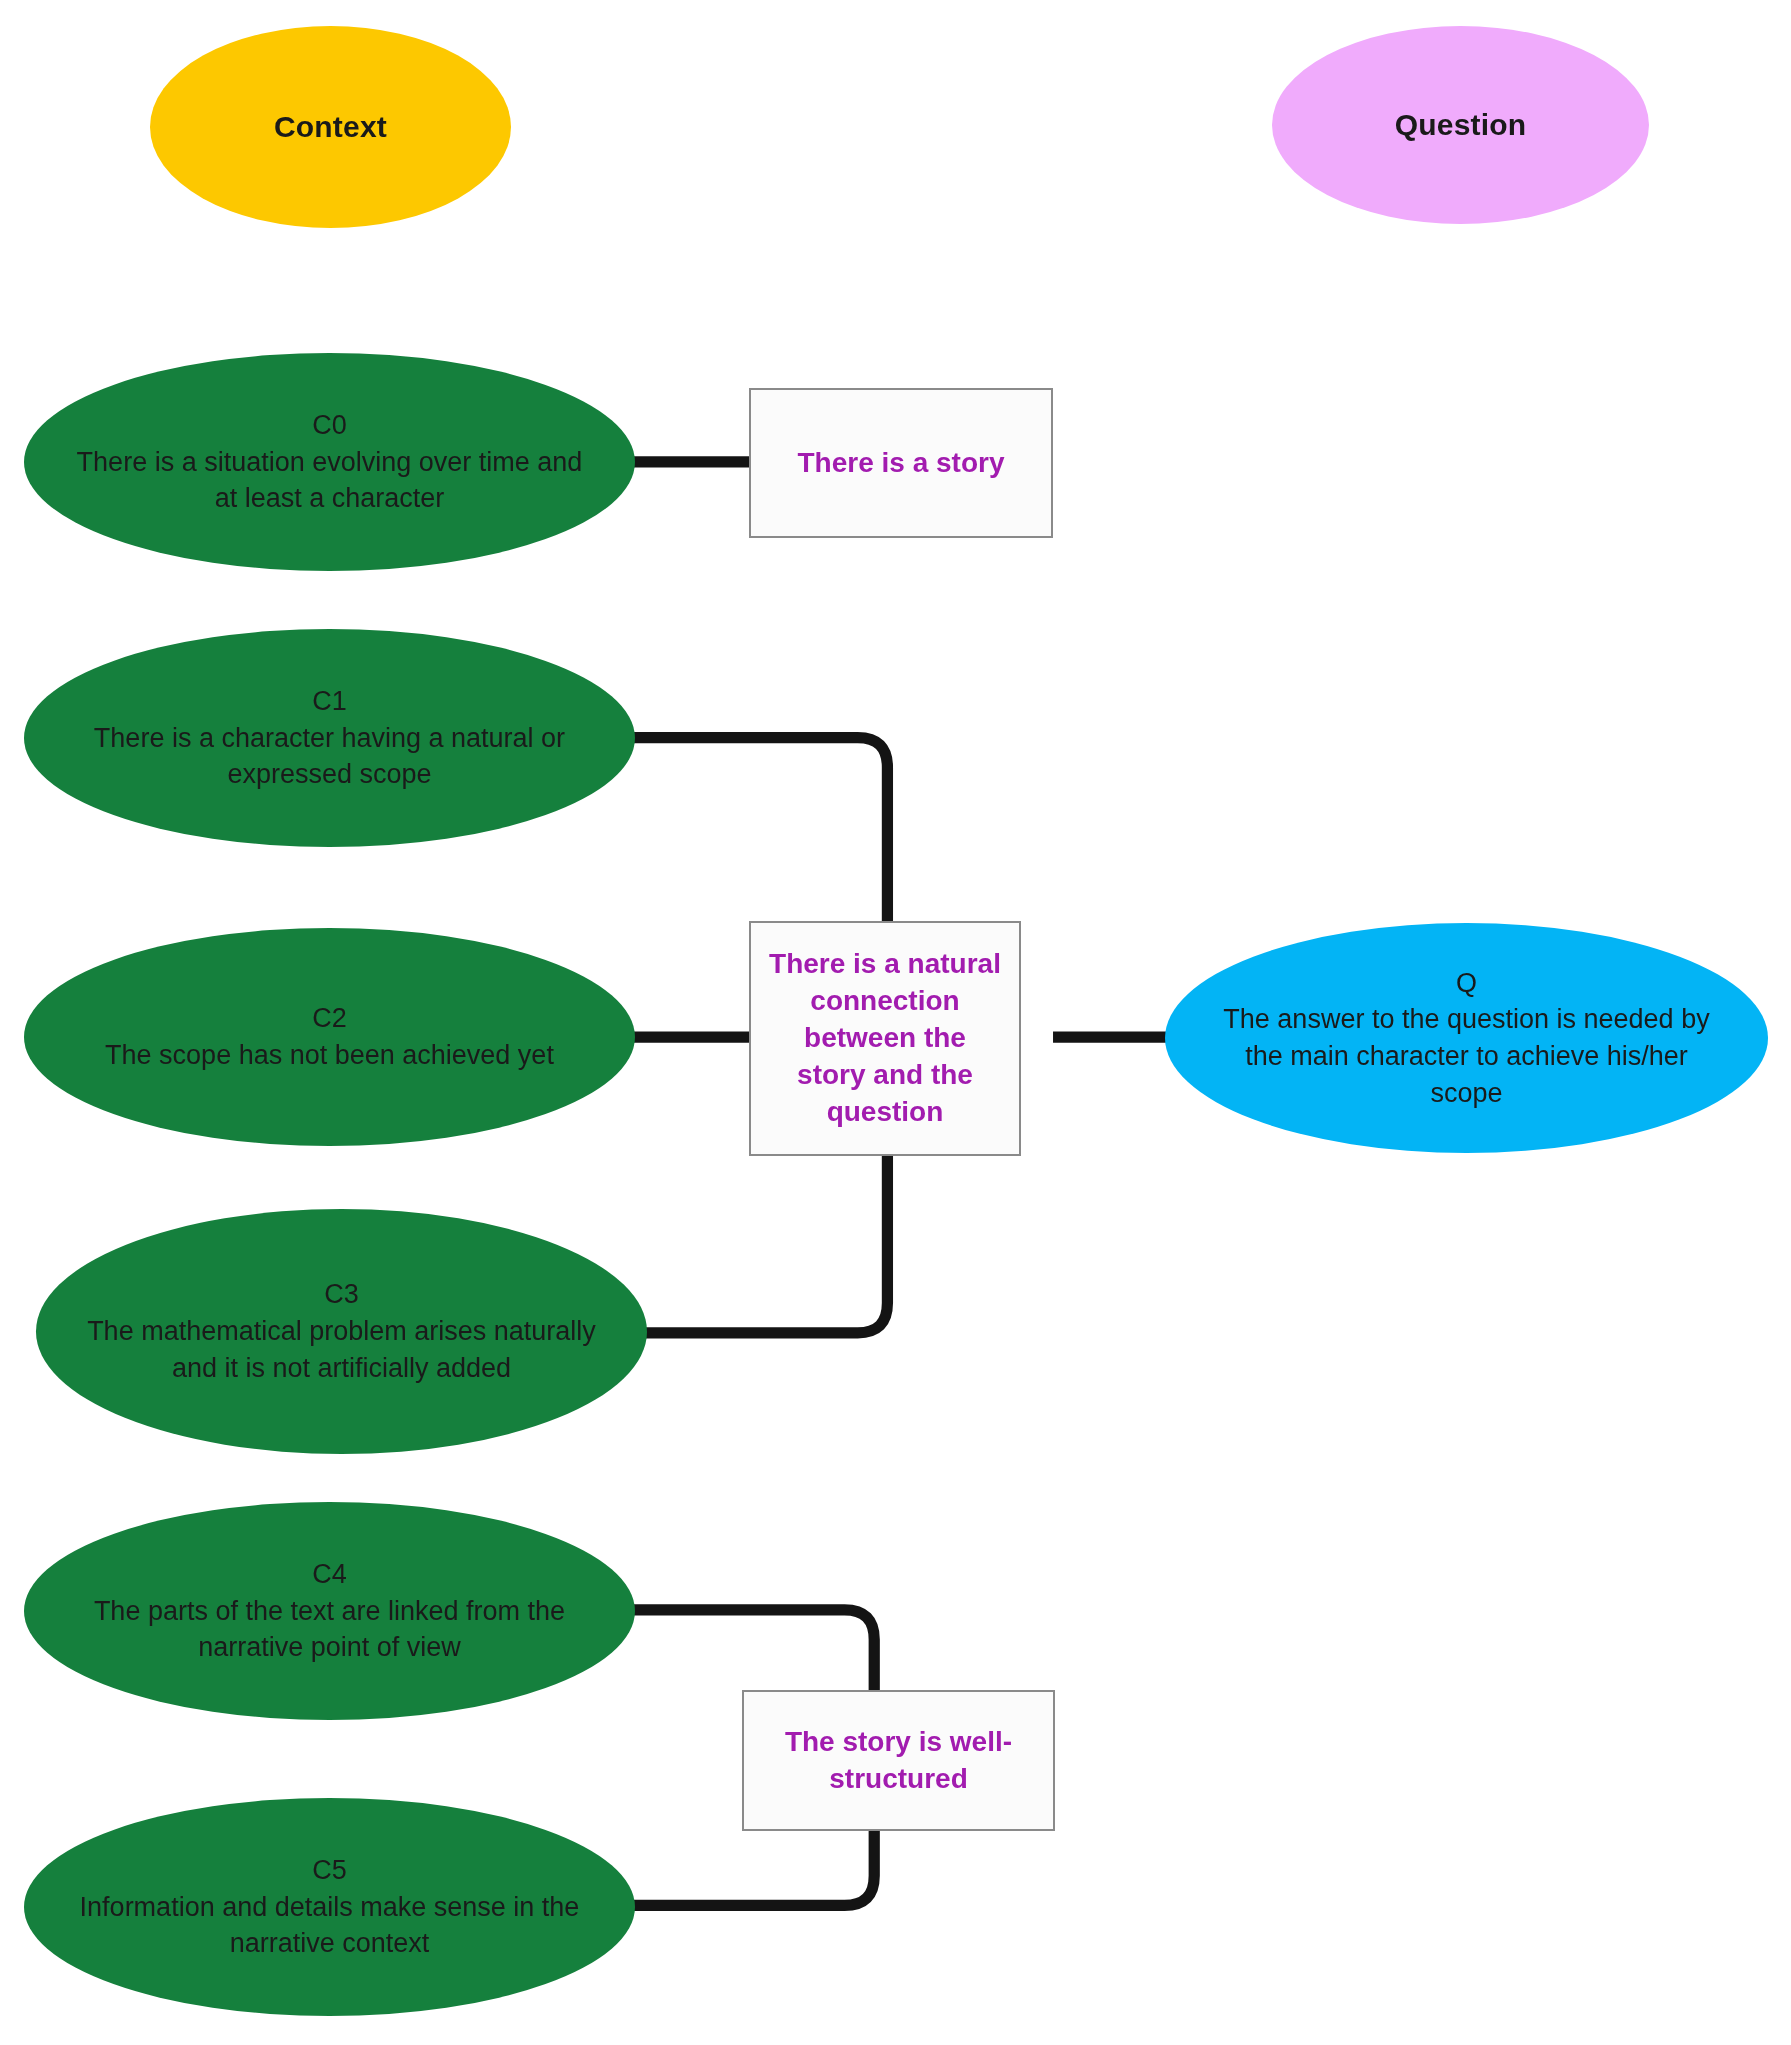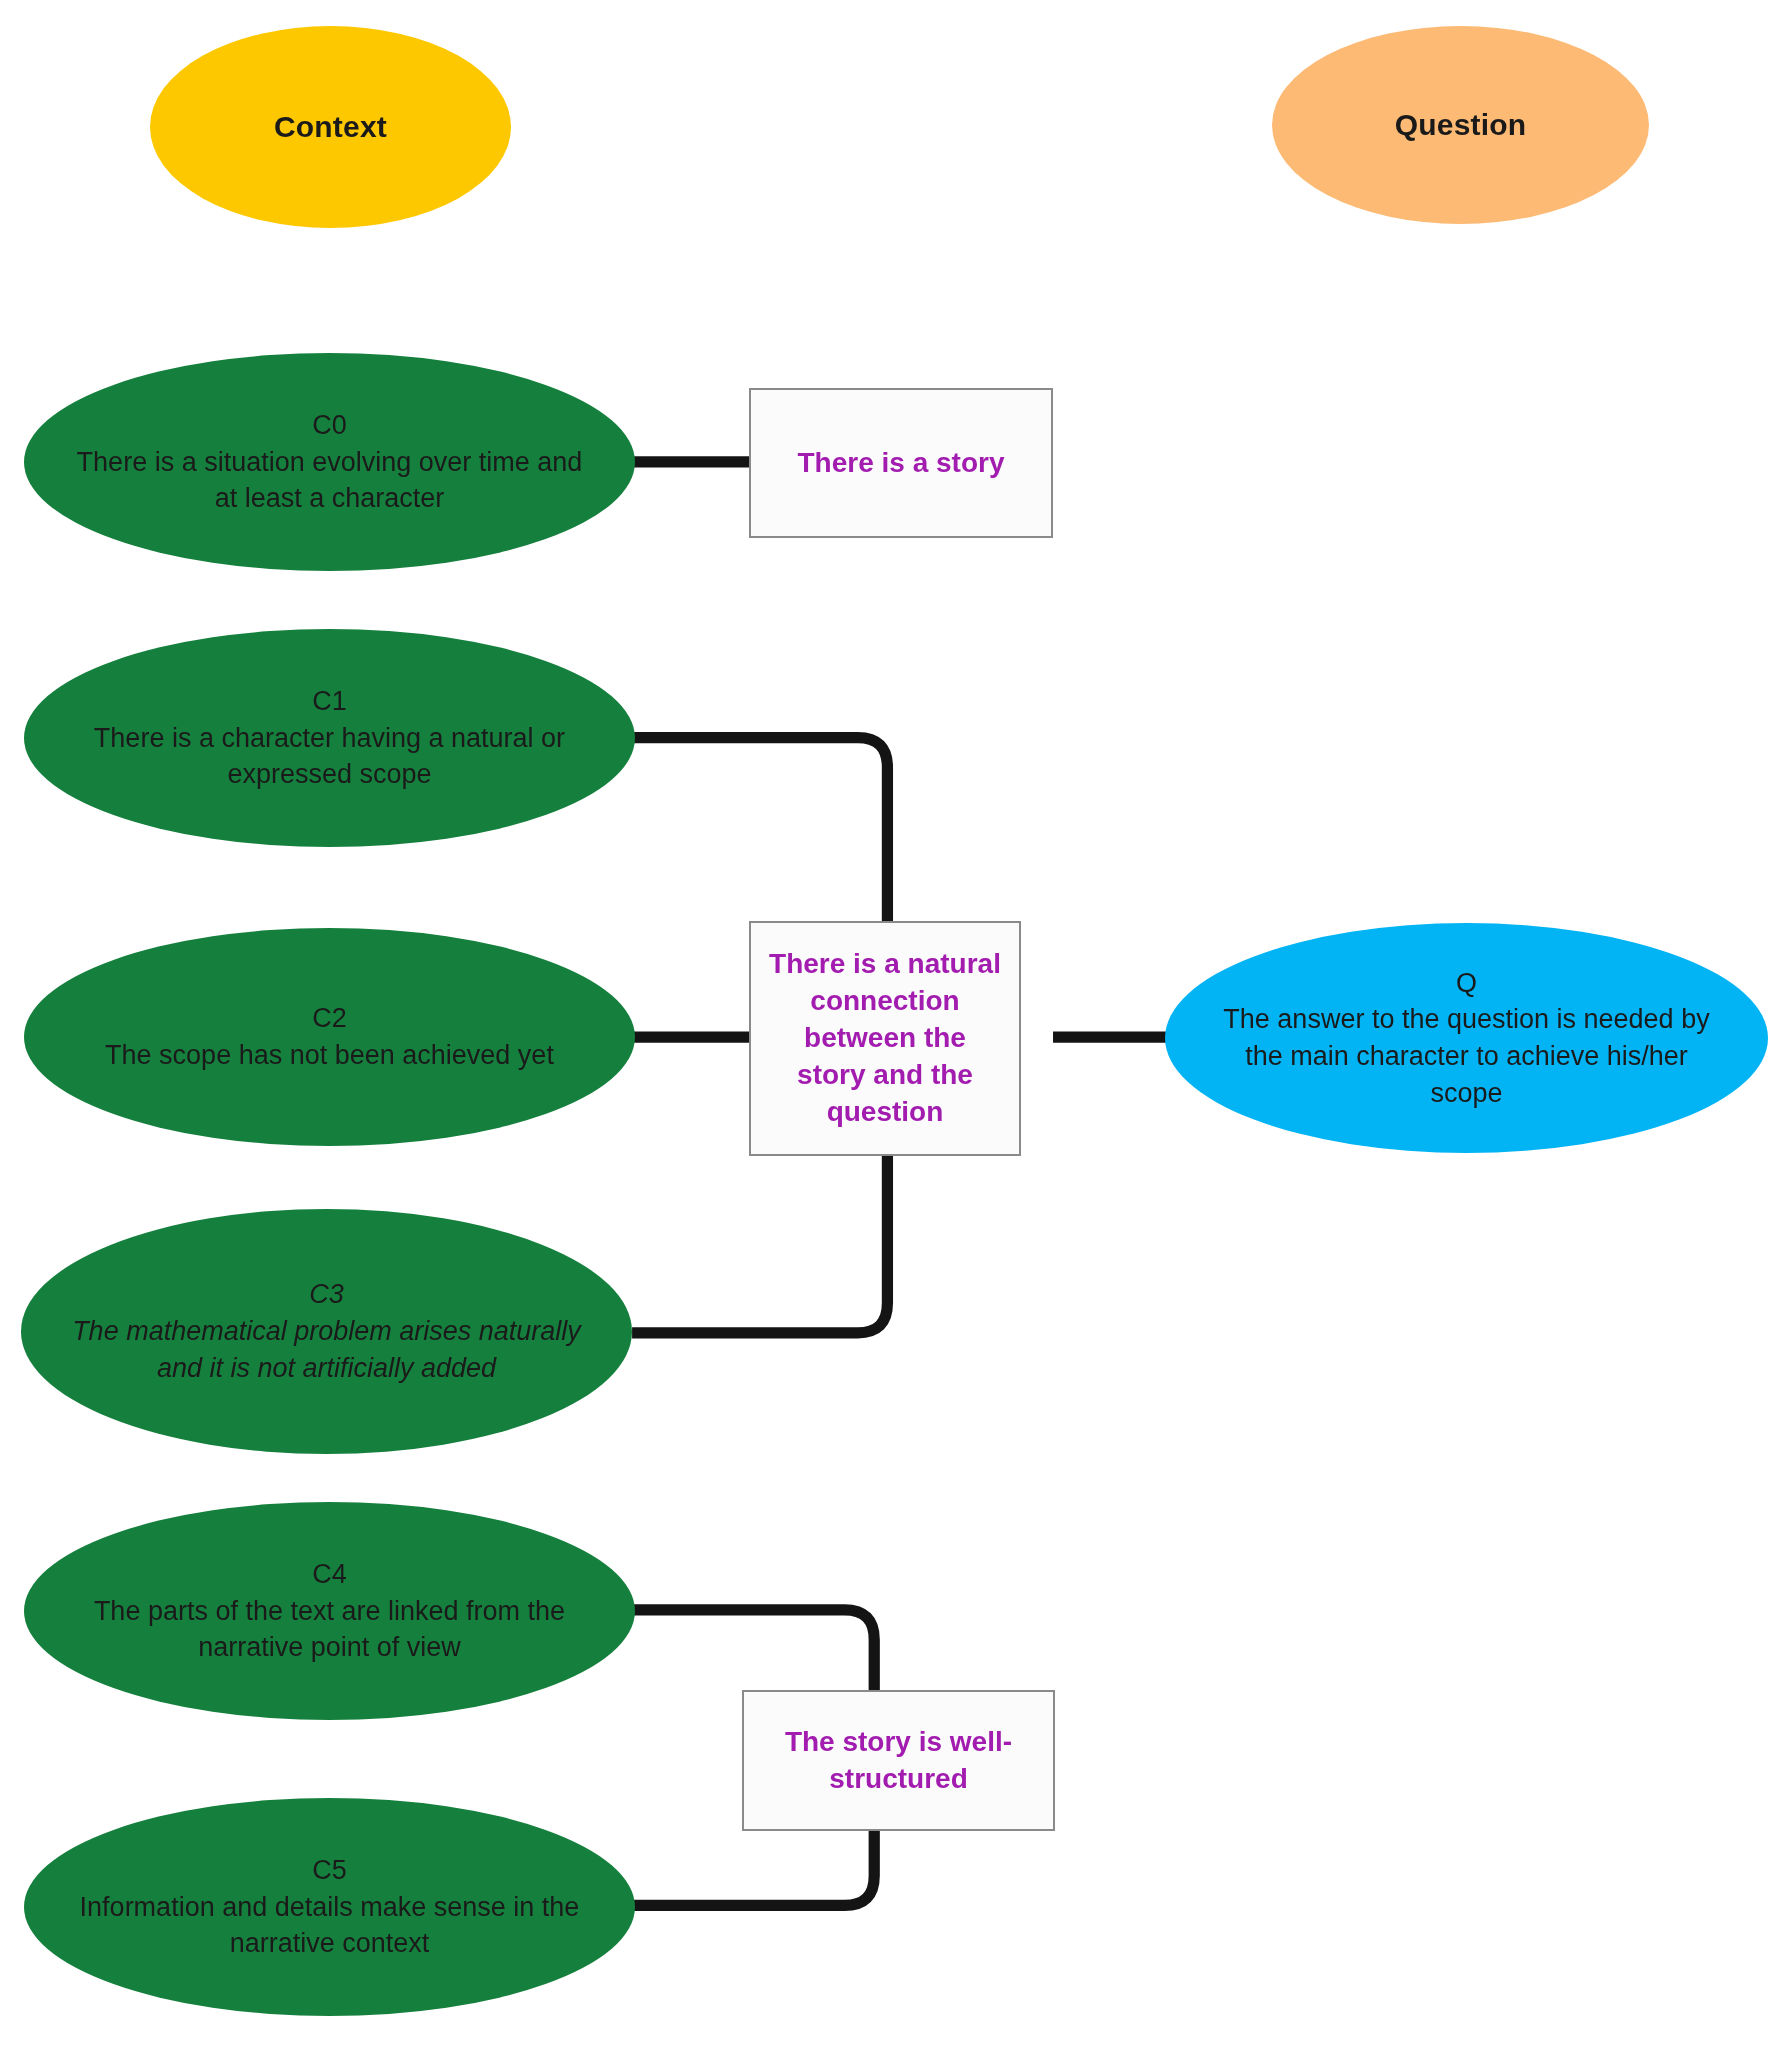--- a/index.html
+++ b/index.html
@@ -96,37 +96,37 @@
       <path d="M 958 2440 L 1280 2440 Q 1325 2440 1325 2485 L 1325 2566"></path>
 
       <path d="M 958 2888 L 1280 2888 Q 1325 2888 1325 2843 L 1325 2772"></path>
     </g>
   </svg>
 
   <div class="ellipse header-ellipse" style="left:150px; top:26px; width:361px; height:202px; background:#FDC800;">
     <span class="etext">Context</span>
   </div>
 
-  <div class="ellipse header-ellipse" style="left:1272px; top:26px; width:377px; height:198px; background:#fdba74;">
+  <div class="ellipse header-ellipse" style="left:1272px; top:26px; width:377px; height:198px; background:#f0abfc;">
     <span class="etext">Question</span>
   </div>
 
   <div class="ellipse ctx-ellipse" style="left:24px; top:353px; width:611px; height:218px;">
     <span class="etext"><span>C0</span><br><span>There is a situation evolving over time and at least a character</span></span>
   </div>
 
   <div class="ellipse ctx-ellipse" style="left:24px; top:629px; width:611px; height:218px;">
     <span class="etext"><span>C1</span><br><span>There is a character having a natural or expressed scope</span></span>
   </div>
 
   <div class="ellipse ctx-ellipse" style="left:24px; top:928px; width:611px; height:218px;">
     <span class="etext"><span>C2</span><br><span>The scope has not been achieved yet</span></span>
   </div>
 
-  <div class="ellipse ctx-ellipse" style="left:21px; top:1209px; width:611px; height:245px;font-style:italic;">
+  <div class="ellipse ctx-ellipse" style="left:36px; top:1209px; width:611px; height:245px;">
     <span class="etext"><span>C3</span><br><span>The mathematical problem arises naturally and it is not artificially added</span></span>
   </div>
 
   <div class="ellipse ctx-ellipse" style="left:24px; top:1502px; width:611px; height:218px;">
     <span class="etext"><span>C4</span><br><span>The parts of the text are linked from the narrative point of view</span></span>
   </div>
 
   <div class="ellipse ctx-ellipse" style="left:24px; top:1798px; width:611px; height:218px;">
     <span class="etext"><span>C5</span><br><span>Information and details make sense in the narrative context</span></span>
   </div>

